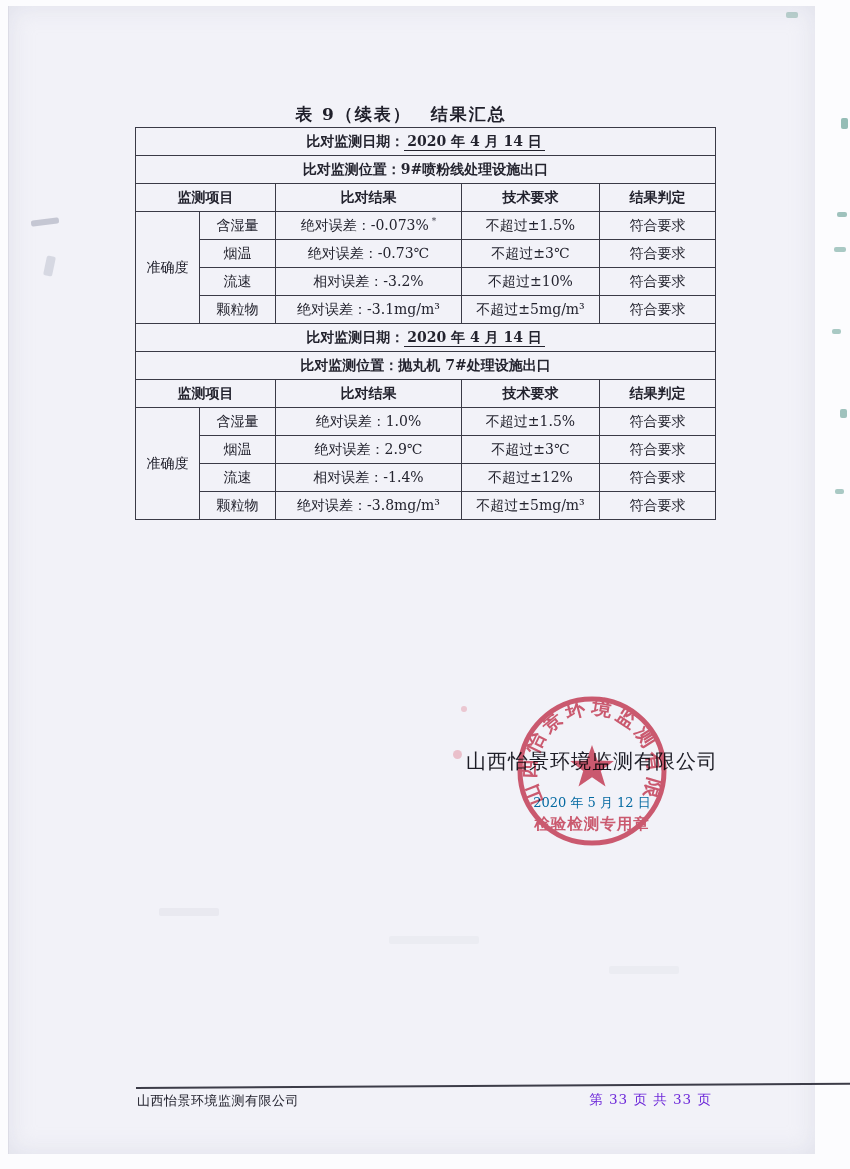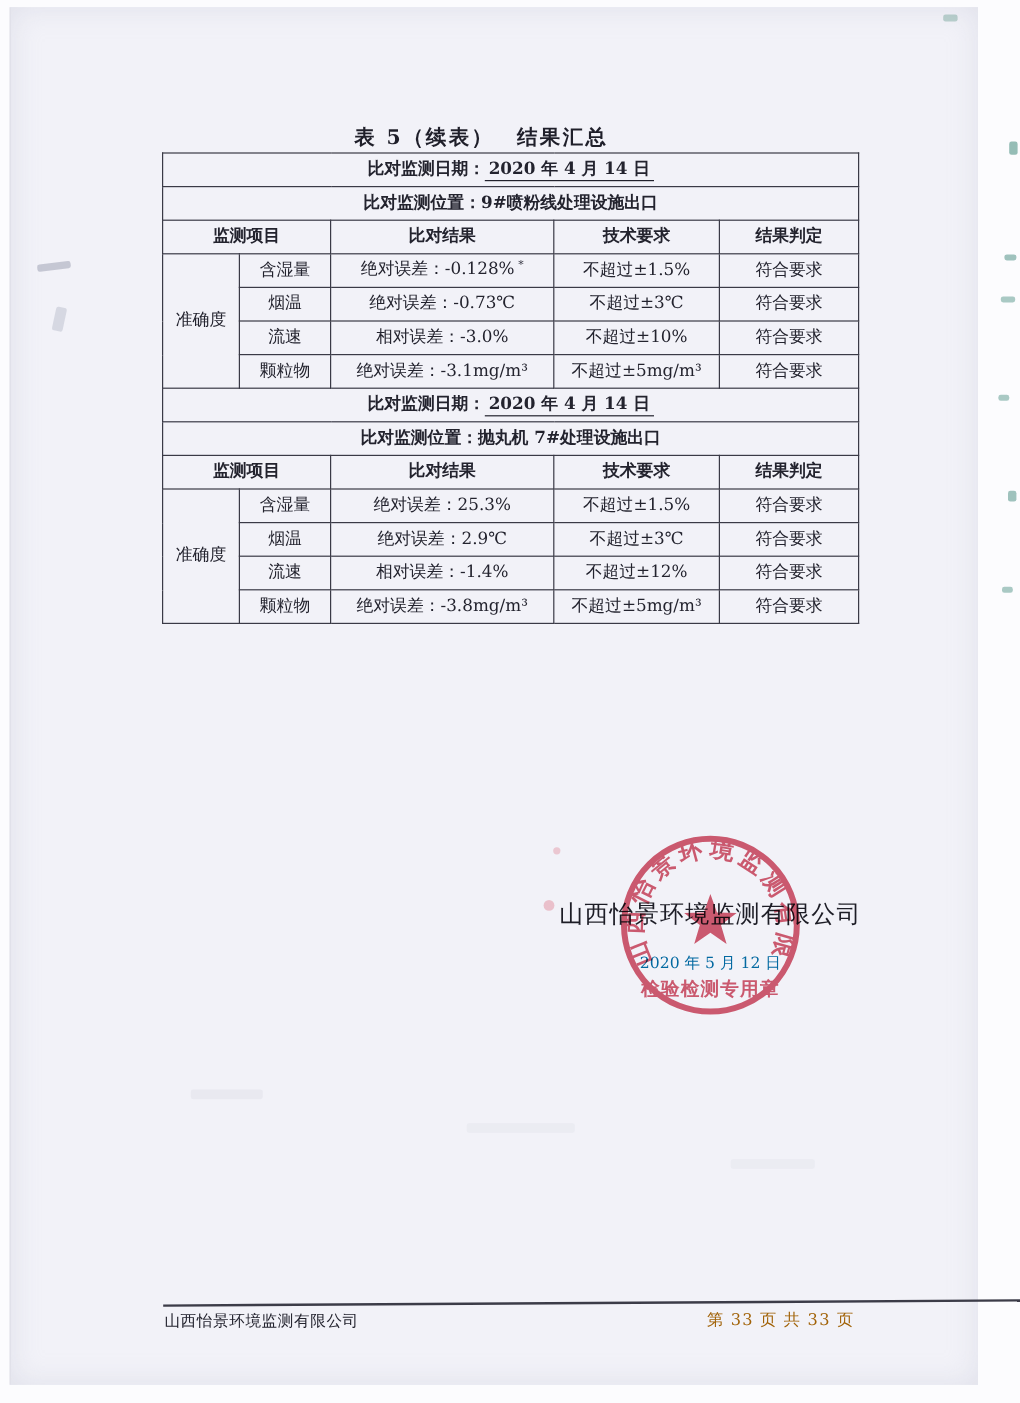--- a/index.html
+++ b/index.html
@@ -53,21 +53,21 @@
   }
   .footer-line{
     position:absolute;left:127px;top:1081px;width:716px;height:2px;
     background:#3c3c48;transform:rotate(-0.35deg);transform-origin:left center;
   }
   .footer-left{
     position:absolute;left:128px;top:1086px;font-size:13px;color:#23232e;letter-spacing:.5px;
   }
   .footer-right{
     position:absolute;left:553px;top:1085px;width:150px;text-align:right;
-    font-size:13.5px;color:#a16207;letter-spacing:1px;
+    font-size:13.5px;color:#6d28d9;letter-spacing:1px;
   }
   
   .artifact{position:absolute;border-radius:2px;}
   .a-sm1{left:22px;top:213px;width:28px;height:6px;background:#8d93a6;opacity:.45;transform:rotate(-7deg);}
   .a-sm2{left:36px;top:250px;width:9px;height:20px;background:#a3a9bb;opacity:.35;transform:rotate(12deg);}
   .a-g1{left:786px;top:12px;width:12px;height:6px;background:#4d8d7c;opacity:.35;}
   .a-g2{left:841px;top:118px;width:7px;height:11px;background:#2e7d6e;opacity:.5;}
   .a-g3{left:837px;top:212px;width:10px;height:5px;background:#2e7d6e;opacity:.45;}
   .a-g4{left:834px;top:247px;width:12px;height:5px;background:#2e7d6e;opacity:.4;}
   .a-g5{left:832px;top:329px;width:9px;height:5px;background:#2e7d6e;opacity:.4;}
@@ -77,21 +77,21 @@
   .a-p2{left:452px;top:700px;width:6px;height:6px;background:#dc6478;opacity:.3;border-radius:50%;}
   .a-f1{left:150px;top:902px;width:60px;height:8px;background:#9aa0b4;opacity:.10;}
   .a-f2{left:380px;top:930px;width:90px;height:8px;background:#9aa0b4;opacity:.08;}
   .a-f3{left:600px;top:960px;width:70px;height:8px;background:#9aa0b4;opacity:.08;}
 </style>
 </head>
 <body>
 
 <div class="sheet">
 
-  <div class="page-title">表 5（续表）　结果汇总</div>
+  <div class="page-title">表 9（续表）　结果汇总</div>
 
   <table class="results">
     <colgroup>
       <col style="width:64px">
         <col style="width:76px">
         <col style="width:186px">
       <col style="width:138px">
         <col style="width:116px">
     </colgroup>
     <tbody>
@@ -104,33 +104,33 @@
       </tr>
       <tr>
         <td colspan="2" class="hdr">监测项目</td>
         <td class="hdr">比对结果</td>
         <td class="hdr">技术要求</td>
         <td class="hdr">结果判定</td>
       </tr>
       <tr>
         <td rowspan="4">准确度</td>
         <td>含湿量</td>
-        <td><span>绝对误差：-0.128%</span><sup class="note">*</sup></td>
+        <td><span>绝对误差：-0.073%</span><sup class="note">*</sup></td>
         <td>不超过±1.5%</td>
         <td>符合要求</td>
       </tr>
       <tr>
         <td>烟温</td>
         <td>绝对误差：-0.73℃</td>
         <td>不超过±3℃</td>
         <td>符合要求</td>
       </tr>
       <tr>
         <td>流速</td>
-        <td>相对误差：-3.0%</td>
+        <td>相对误差：-3.2%</td>
         <td>不超过±10%</td>
         <td>符合要求</td>
       </tr>
       <tr>
         <td>颗粒物</td>
         <td>绝对误差：-3.1mg/m³</td>
         <td>不超过±5mg/m³</td>
         <td>符合要求</td>
       </tr>
 
@@ -142,21 +142,21 @@
       </tr>
       <tr>
         <td colspan="2" class="hdr">监测项目</td>
         <td class="hdr">比对结果</td>
         <td class="hdr">技术要求</td>
         <td class="hdr">结果判定</td>
       </tr>
       <tr>
         <td rowspan="4">准确度</td>
         <td>含湿量</td>
-        <td>绝对误差：25.3%</td>
+        <td>绝对误差：1.0%</td>
         <td>不超过±1.5%</td>
         <td>符合要求</td>
       </tr>
       <tr>
         <td>烟温</td>
         <td>绝对误差：2.9℃</td>
         <td>不超过±3℃</td>
         <td>符合要求</td>
       </tr>
       <tr>

